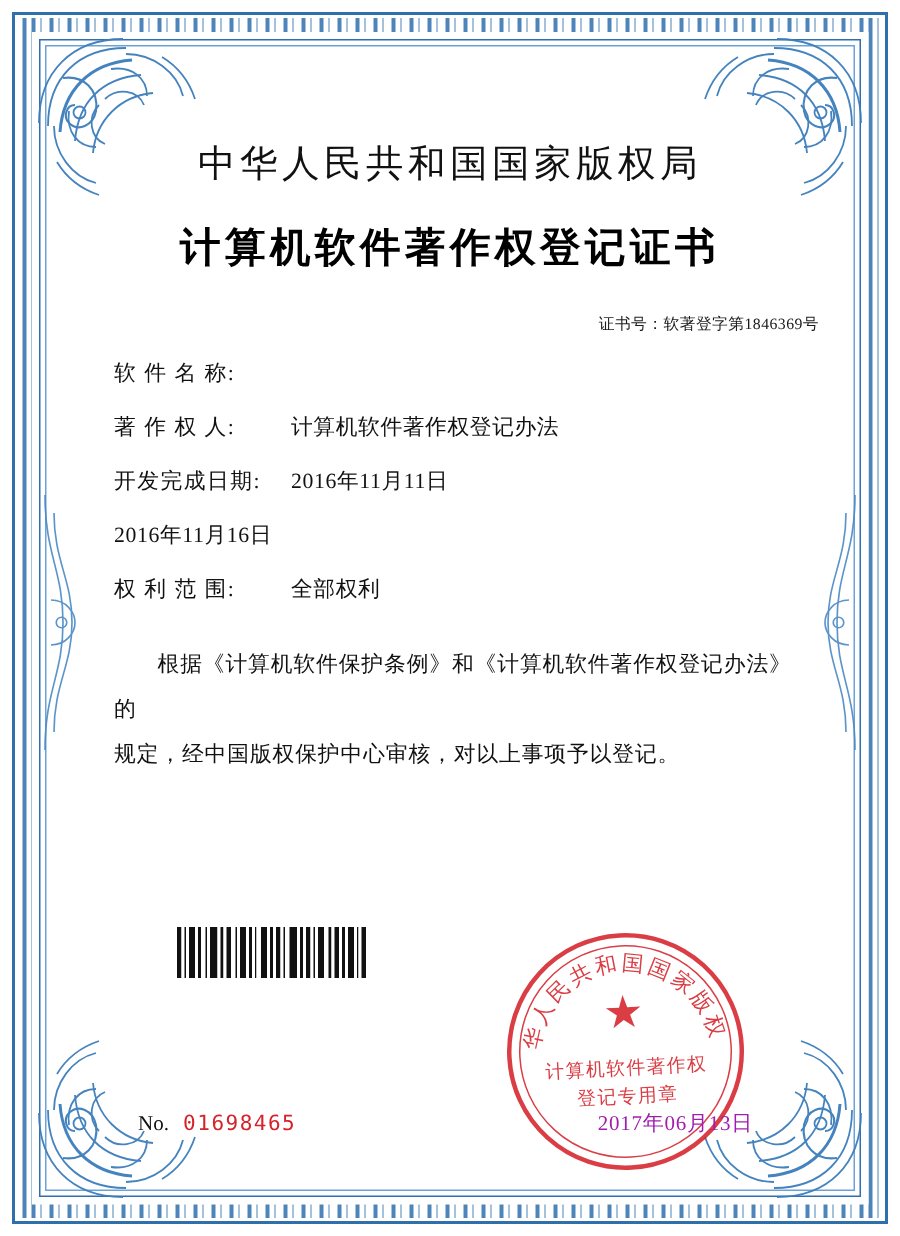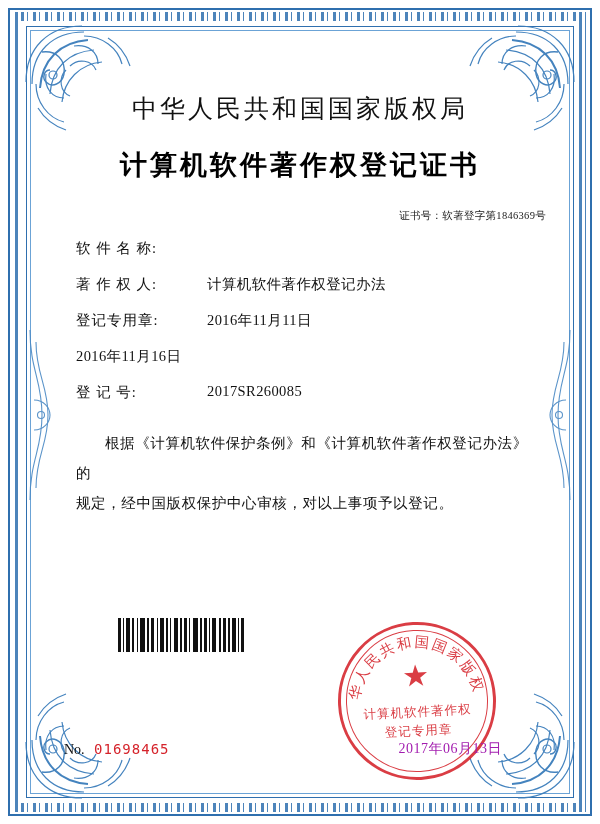--- a/index.html
+++ b/index.html
@@ -111,21 +111,20 @@
   .fields {
     margin-top: 16px;
     padding-left: 28px;
   }
   .field-row {
     display: flex;
     align-items: flex-start;
     margin-bottom: 17px;
     font-size: 14.5px;
     color: #111;
-    gap: 13px;
   }
   .field-label {
     width: 118px;
     flex: 0 0 118px;
     letter-spacing: 1px;
     white-space: nowrap;
   }
   .field-value {
     flex: 1;
     letter-spacing: .4px;
@@ -214,20 +213,21 @@
     justify-content: space-between;
     align-items: flex-end;
     padding: 0 16px 0 16px;
     font-size: 14px;
   }
   .serial {
     color: #d5232b;
     font-family: "DejaVu Sans Mono", monospace;
     font-size: 14px;
     letter-spacing: 1px;
+    margin-left: 28px;
   }
   .serial .prefix {
     color: #111;
     font-family: "Liberation Serif", "DejaVu Serif", serif;
     letter-spacing: 0;
   }
   .issue-date {
     color: #a21caf;
     font-size: 14px;
     letter-spacing: .5px;
@@ -354,34 +354,34 @@
       <div class="field-row">
         <div class="field-label">软 件 名 称:</div>
       </div>
 
       <div class="field-row">
         <div class="field-label">著 作 权 人:</div>
         <div class="field-value">计算机软件著作权登记办法</div>
       </div>
 
       <div class="field-row">
-        <div class="field-label">登记专用章:</div>
+        <div class="field-label">开发完成日期:</div>
         <div class="field-value">2016年11月11日</div>
       </div>
 
       <div class="field-row">
         <div class="field-value">2016年11月16日</div>
       </div>
 
 
-
       <div class="field-row">
-        <div class="field-label">登 记 号:</div>
-        <div class="field-value">2017SR260085</div>
-      </div>
+        <div class="field-label">权 利 范 围:</div>
+        <div class="field-value">全部权利</div>
+      </div>
+
 
     </div>
 
     <div class="paragraph">
       <span class="indent">根据《计算机软件保护条例》和《计算机软件著作权登记办法》的</span>
       <span>规定，经中国版权保护中心审核，对以上事项予以登记。</span>
     </div>
 
     <div class="barcode">
       <i style="width:3px"></i>

